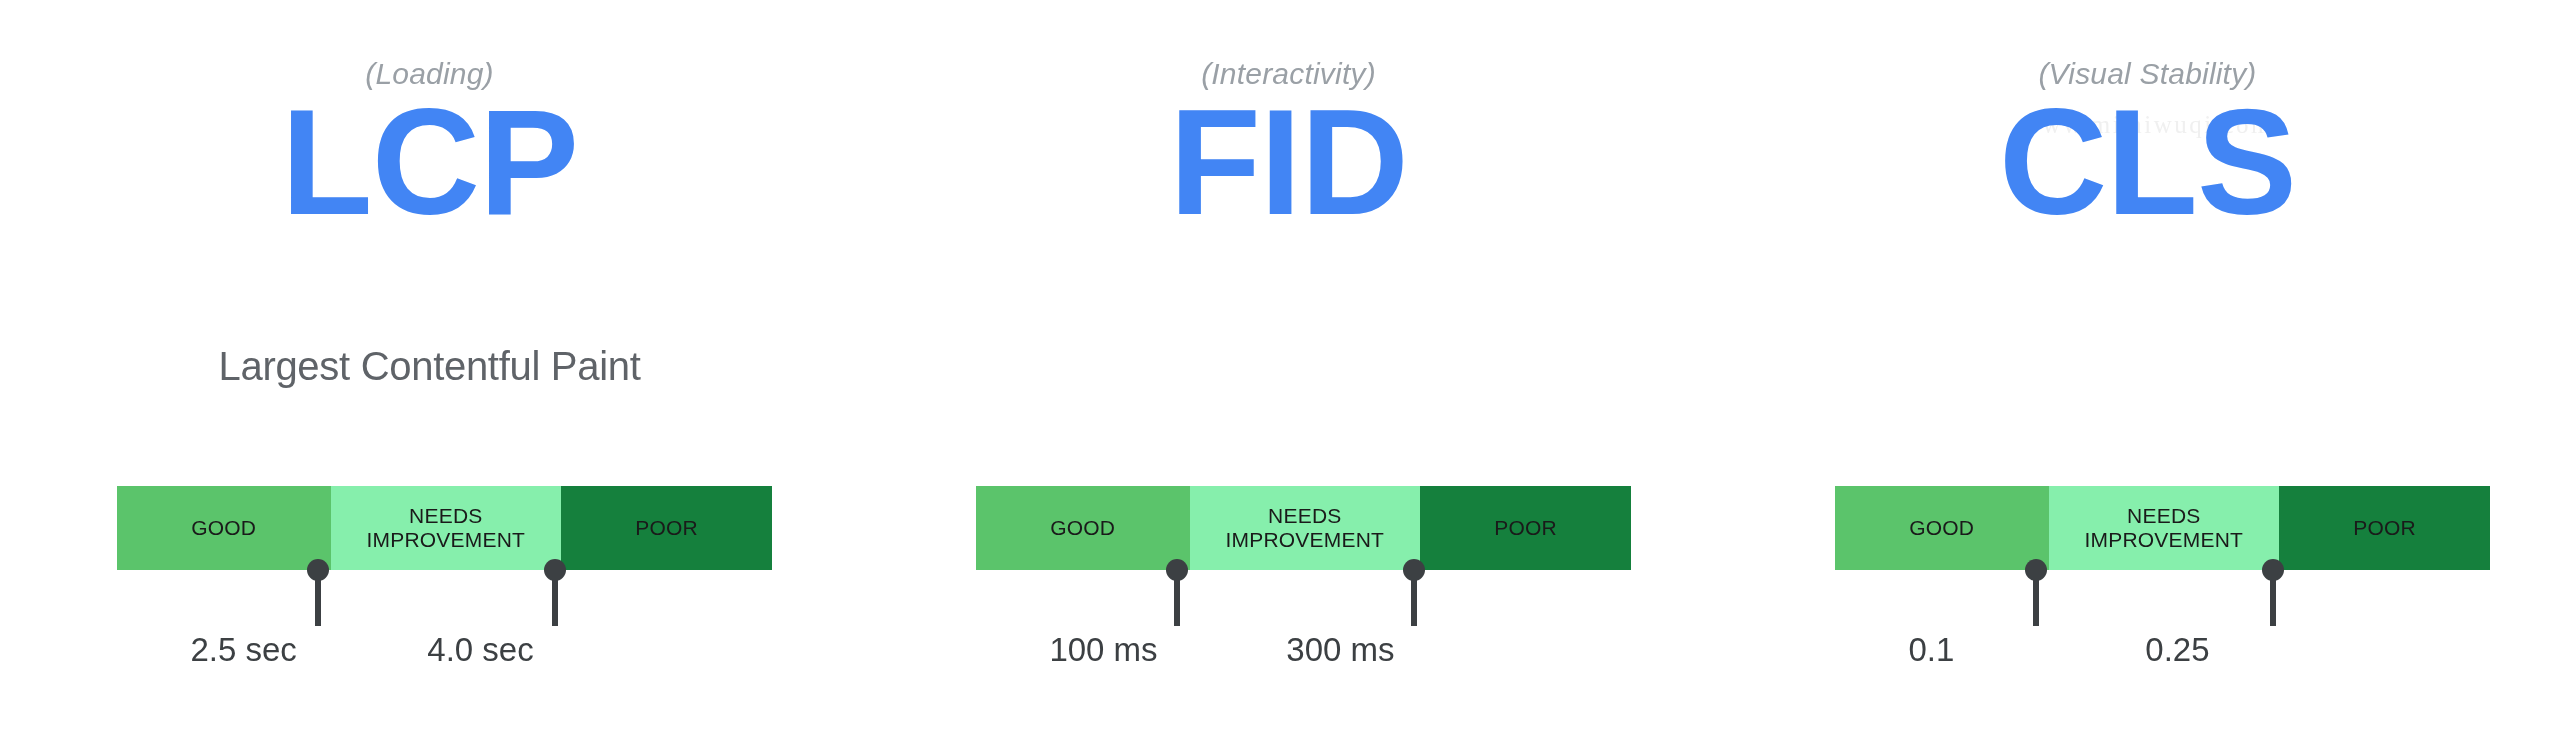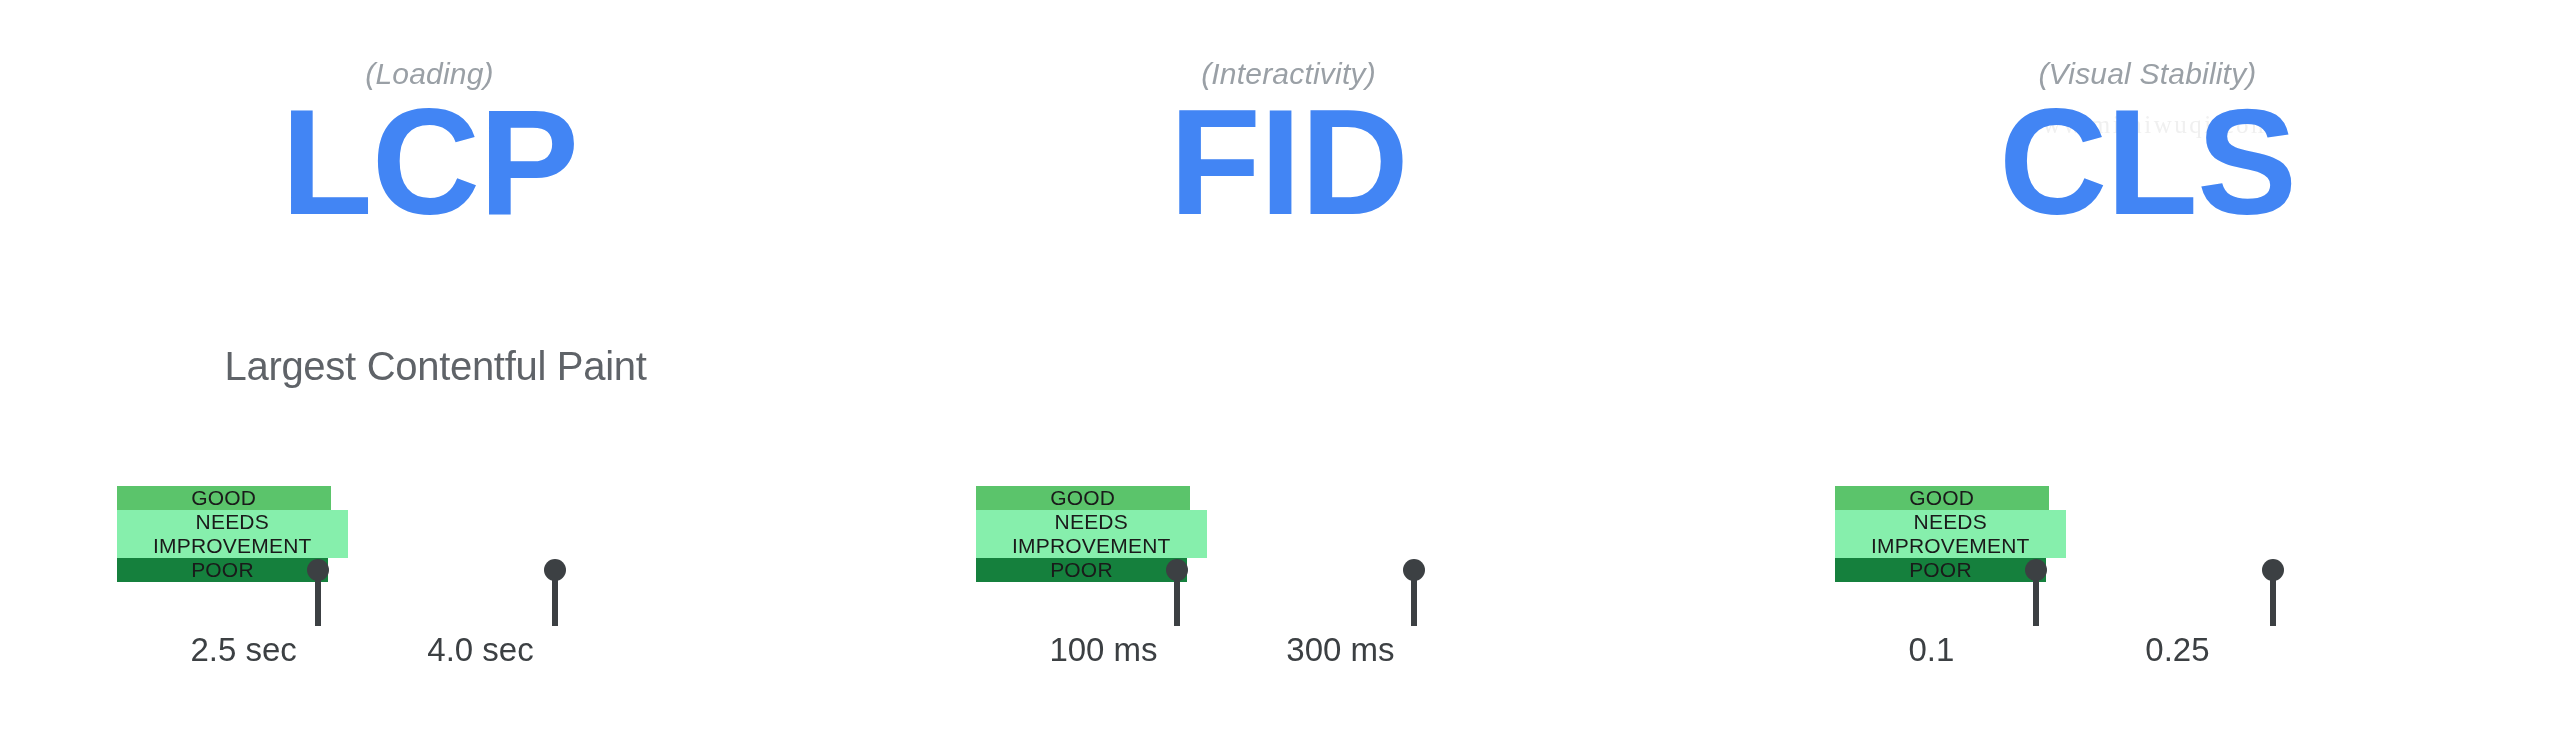--- a/index.html
+++ b/index.html
@@ -78,36 +78,35 @@
     position: absolute;
     top: 344px;
     left: 0;
     width: 859px;
     text-align: center;
     font-size: 40px;
     color: #5f6368;
     font-weight: 400;
     letter-spacing: -0.3px;
     white-space: nowrap;
-    padding-left: 6px;
   }
 
   
   .bar-wrap {
     position: absolute;
     left: 99px;
     top: 486px;
     width: 673px;
     height: 84px;
   }
   .bar {
     position: absolute;
     inset: 0;
     display: flex;
-    flex-direction: column;
+    flex-direction: row;
     margin-left: 18px;
   }
   .seg {
     height: 84px;
     display: flex;
     align-items: center;
     justify-content: center;
     text-align: center;
     font-size: 21px;
     font-weight: 500;

